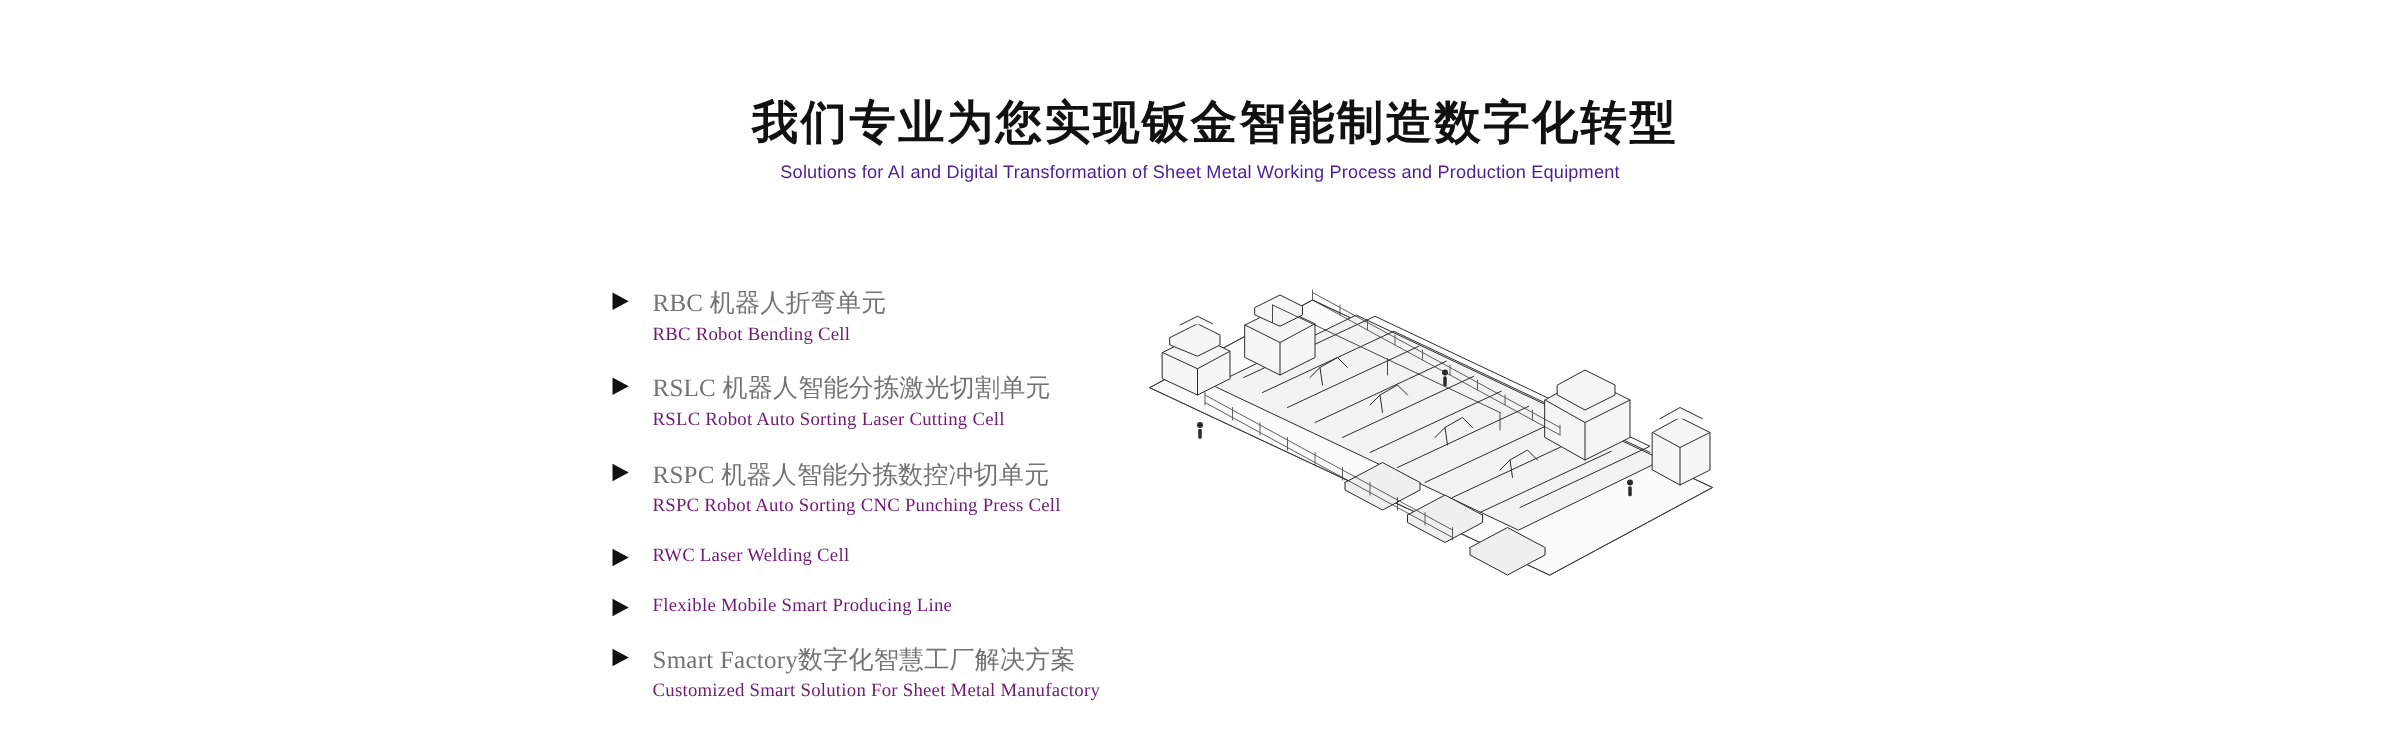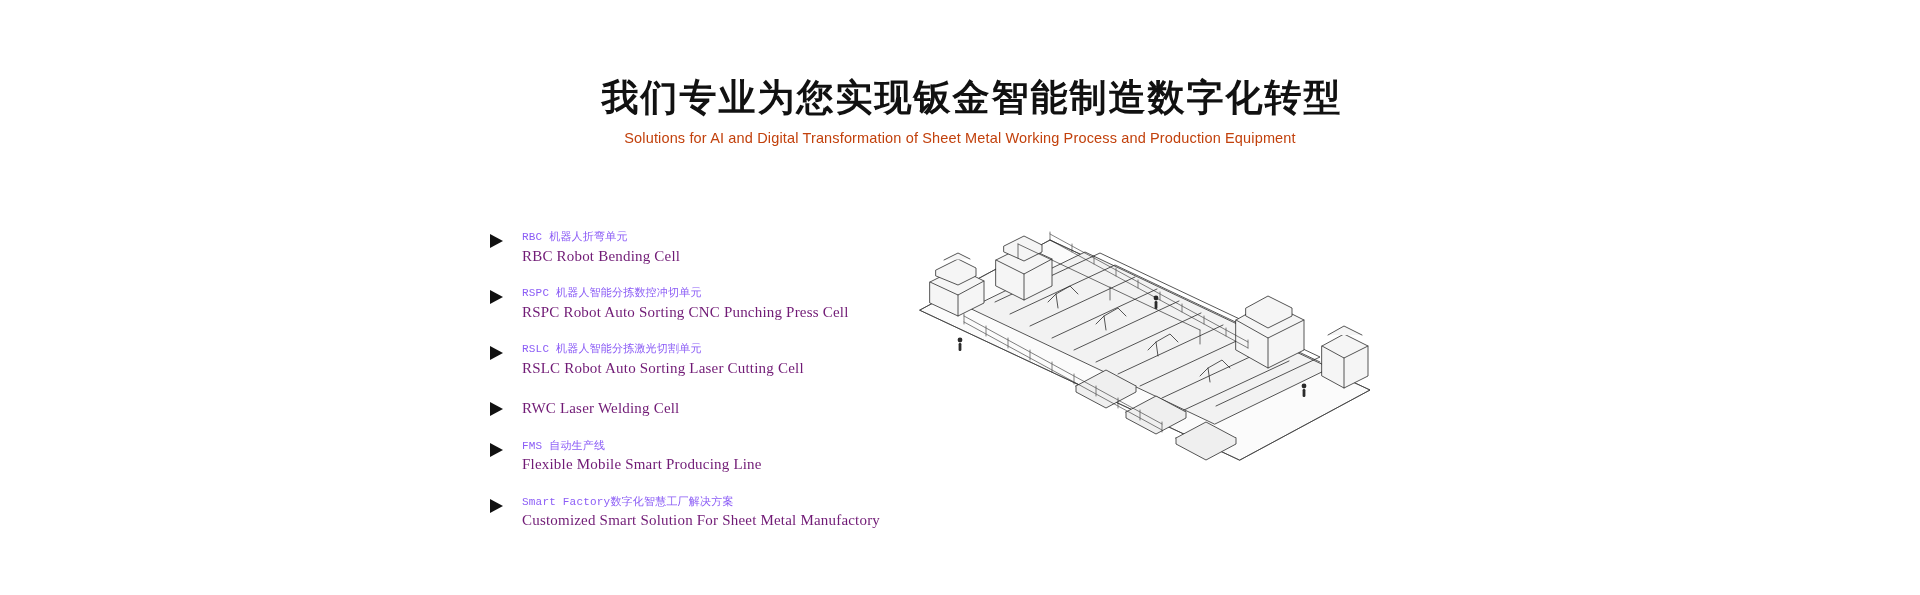--- a/index.html
+++ b/index.html
@@ -38,21 +38,21 @@
     line-height: 1.1;
     white-space: nowrap;
     padding-left: 24px;
   }
   .title-en {
     margin-top: 11px;
     font-family: "Liberation Sans", sans-serif;
     font-size: 14.5px;
     font-weight: 400;
     letter-spacing: 0.15px;
-    color: #c2410c;
+    color: #4c1d95;
     white-space: nowrap;
   }
 
   
   .feature-list {
     position: absolute;
     top: 230px;
     left: 490px;
     width: 430px;
   }
@@ -67,24 +67,24 @@
     position: absolute;
     left: 0;
     top: 4px;
     width: 0;
     height: 0;
     border-top: 7px solid transparent;
     border-bottom: 7px solid transparent;
     border-left: 13px solid #111111;
   }
   .feat-cn {
-    font-family: Liberation Mono, monospace;
-    font-size: 11px;
+    font-family: Liberation Serif, serif;
+    font-size: 20px;
     font-weight: 500;
-    color: #8b5cf6;
+    color: #737373;
     line-height: 1.35;
     white-space: nowrap;
     letter-spacing: 0.2px;
   }
   .feat-en {
     font-family: "Liberation Serif", serif;
     font-size: 15px;
     color: #701a75;
     line-height: 1.35;
     margin-top: 1px;
@@ -115,38 +115,37 @@
   <div class="feature-list">
 
     <div class="feature-item">
       <span class="bullet"></span>
       <div class="feat-cn">RBC  机器人折弯单元</div>
       <div class="feat-en">RBC Robot Bending Cell</div>
     </div>
 
     <div class="feature-item">
       <span class="bullet"></span>
+      <div class="feat-cn">RSLC  机器人智能分拣激光切割单元</div>
+      <div class="feat-en">RSLC Robot Auto Sorting Laser Cutting Cell</div>
+    </div>
+
+    <div class="feature-item">
+      <span class="bullet"></span>
       <div class="feat-cn">RSPC  机器人智能分拣数控冲切单元</div>
       <div class="feat-en">RSPC Robot Auto Sorting CNC Punching Press Cell</div>
     </div>
 
     <div class="feature-item">
       <span class="bullet"></span>
-      <div class="feat-cn">RSLC  机器人智能分拣激光切割单元</div>
-      <div class="feat-en">RSLC Robot Auto Sorting Laser Cutting Cell</div>
-    </div>
-
-    <div class="feature-item">
-      <span class="bullet"></span>
       <div class="feat-en">RWC Laser Welding Cell</div>
     </div>
 
     <div class="feature-item">
       <span class="bullet"></span>
-      <div class="feat-cn">FMS  自动生产线</div>
       <div class="feat-en">Flexible Mobile Smart Producing Line</div>
     </div>
 
     <div class="feature-item">
       <span class="bullet"></span>
       <div class="feat-cn">Smart Factory数字化智慧工厂解决方案</div>
       <div class="feat-en">Customized Smart Solution For Sheet Metal Manufactory</div>
     </div>
 
   </div>

